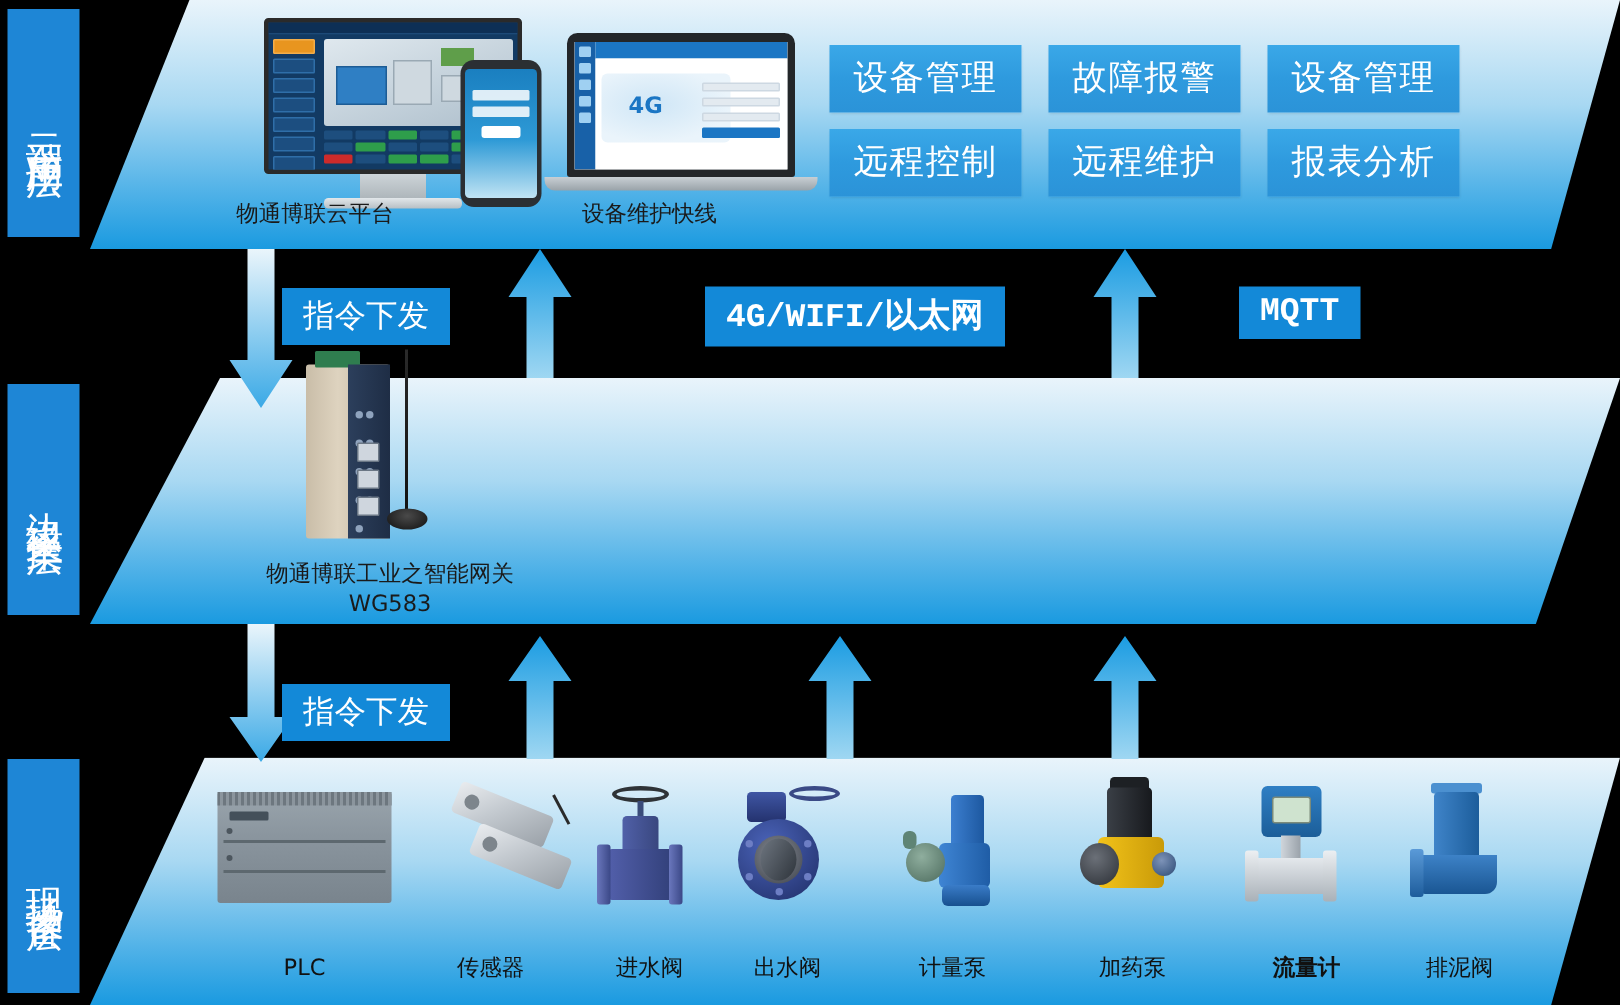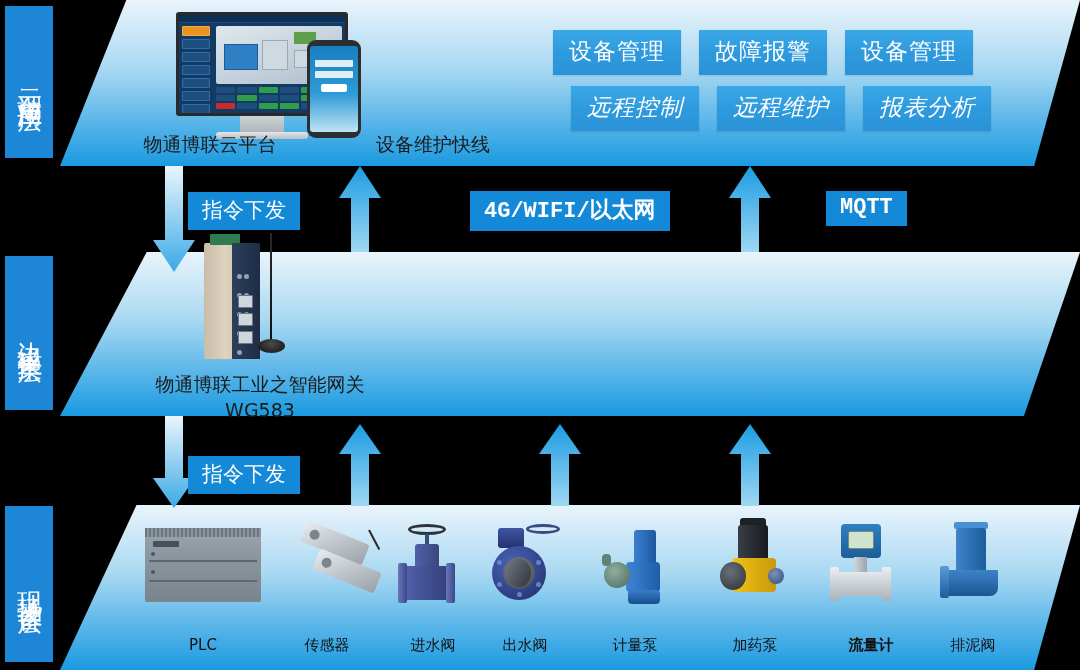--- a/index.html
+++ b/index.html
@@ -69,21 +69,21 @@
     z-index: 25;
   }
   .pill.bold { font-weight: bold; font-size: 22px; font-family: Liberation Mono, monospace; }
 
   
   .arrow { position: absolute; z-index: 18; }
 
   
   .caption {
     position: absolute; z-index: 22;
-    color: #1a1a1a; font-size: 19px; text-align: center;
+    color: #1a1a1a; font-size: 15px; text-align: center;
     white-space: nowrap; line-height: 1.35;
   }
   .dev-caption {
     position: absolute; z-index: 22;
     color: #111; font-size: 15px; text-align: center;
     white-space: nowrap;
   }
 
   
   .monitor { position: absolute; z-index: 21; }
@@ -332,29 +332,56 @@
   <div class="phone" style="left:307px; top:40px;">
     <div class="phone-scr">
       <div class="f"></div>
         <div class="f"></div>
         <div class="bt"></div>
     </div>
   </div>
 
   <div class="caption" style="left:120px; top:132px; width:180px;">物通博联云平台</div>
 
+  <div class="laptop" style="left:378px; top:22px;">
+    <div class="lap-lid">
+      <div class="lap-scr">
+        <div class="lap-side">
+          <i></i>
+            <i></i>
+            <i></i>
+            <i></i>
+            <i></i>
+        </div>
+        <div class="lap-main">
+          <div class="lap-bar"></div>
+          <div class="lap-cont">
+            <div class="lap-map"></div>
+            <div class="lap-4g">4G</div>
+            <div class="lap-form">
+              <i></i>
+                <i></i>
+                <i></i>
+                <b></b>
+            </div>
+          </div>
+        </div>
+      </div>
+    </div>
+    <div class="lap-base"></div>
+  </div>
 
   <div class="caption" style="left:347px; top:132px; width:172px;">设备维护快线</div>
 
   <div class="btn-row" style="left:553px; top:30px;">
     <div class="btn">设备管理</div>
     <div class="btn">故障报警</div>
     <div class="btn">设备管理</div>
   </div>
-  <div class="btn-row" style="left:571px; top:86px;font-style:italic;">
+  <div class="btn-row" style="left:553px; top:86px;">
     <div class="btn">远程控制</div>
     <div class="btn">远程维护</div>
     <div class="btn">报表分析</div>
   </div>
 
   <svg class="arrow" style="left:152px; top:166px;" width="44" height="108" viewBox="0 0 44 108">
     <defs>
       <linearGradient id="gDown1" x1="0" y1="0" x2="0" y2="1">
         <stop offset="0%" stop-color="#eaf5fb"></stop>
           <stop offset="100%" stop-color="#3aa9e6"></stop>

